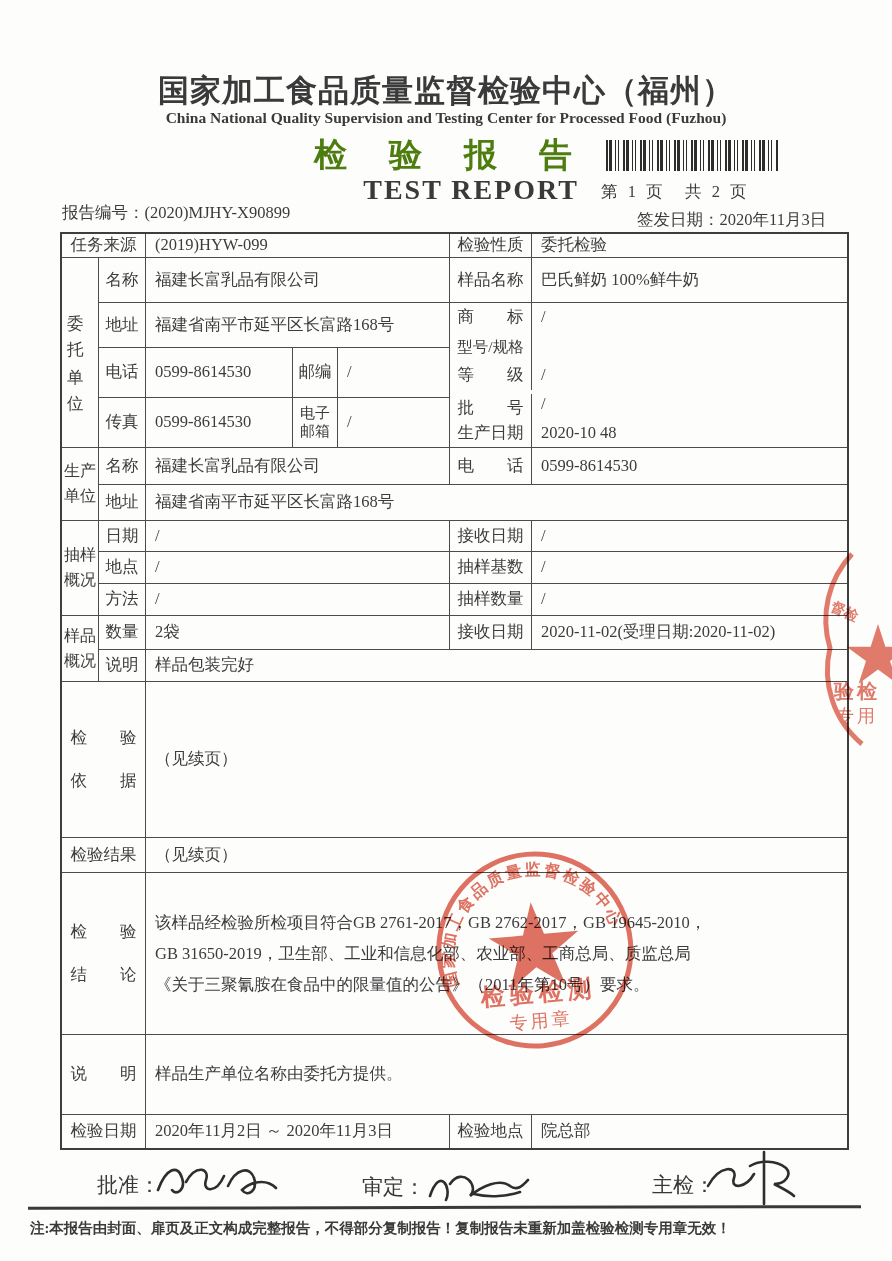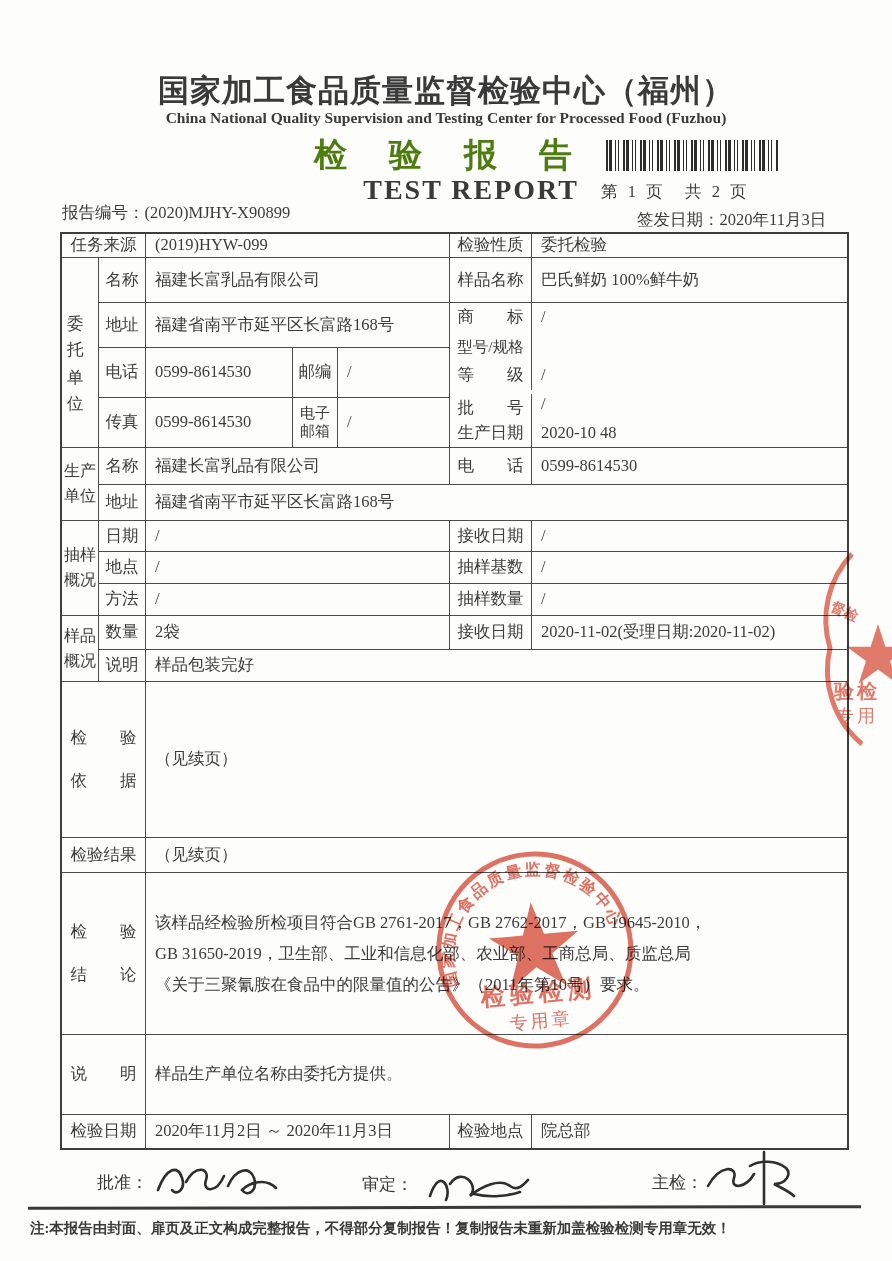--- a/index.html
+++ b/index.html
@@ -23,21 +23,21 @@
   .val{padding-left:9px;}
   .nr{border-right:none;} .nb{border-bottom:none;}
   .pre{white-space:pre-line;}
   .grp{white-space:pre-line;justify-content:center;text-align:center;line-height:1.55;font-size:16px;}
   .vcell{display:block;writing-mode:vertical-lr;text-orientation:upright;text-align:center;letter-spacing:27px;font-size:16.5px;padding-top:4px;}
   .wide{line-height:2.55;}
   .sm{font-size:15px;line-height:1.15;}
   
   .stamp{position:absolute;mix-blend-mode:multiply;}
   
-  .sig-label{position:absolute;font-size:17px;color:#383838;}
+  .sig-label{position:absolute;font-size:21px;color:#383838;}
   .sig{position:absolute;}
   .rule{position:absolute;left:28px;top:1206px;width:833px;height:3px;background:#3a3a3a;transform:rotate(-0.12deg);}
   .note{position:absolute;left:30px;top:1219px;width:850px;font-size:14.5px;font-weight:bold;color:#3a3a3a;}
 </style>
 </head>
 <body>
 
 <div class="page">
 
   <div class="hdr-org">国家加工食品质量监督检验中心（福州）</div>

